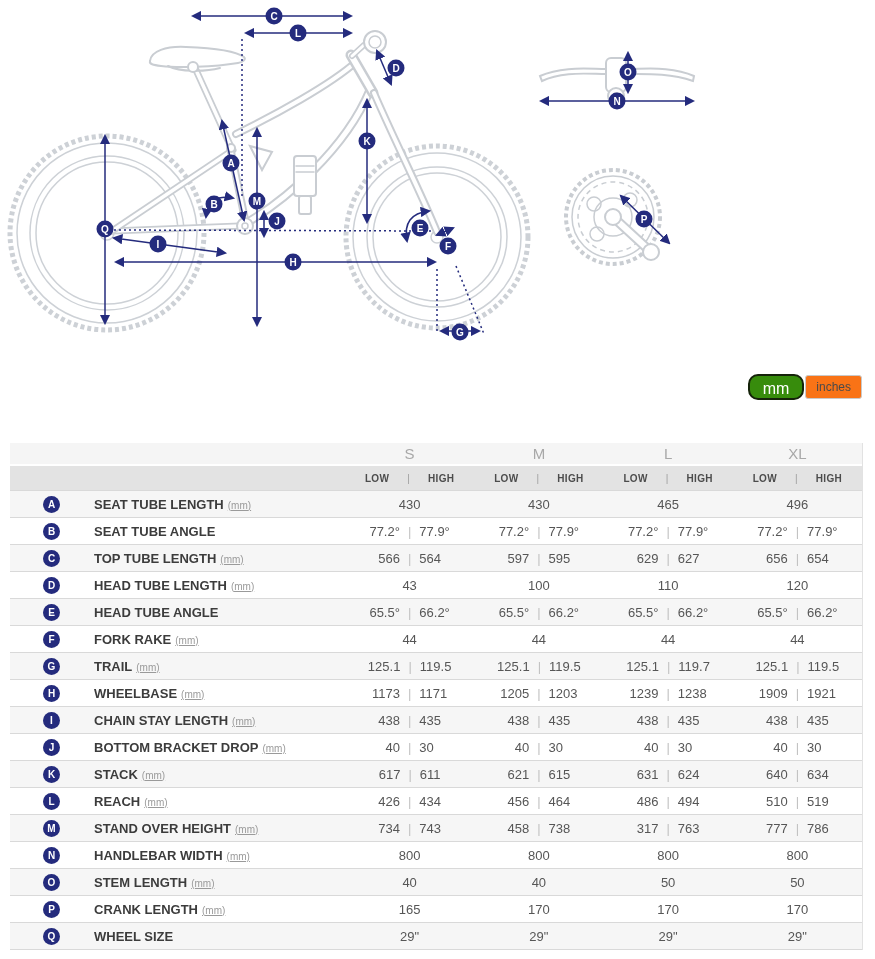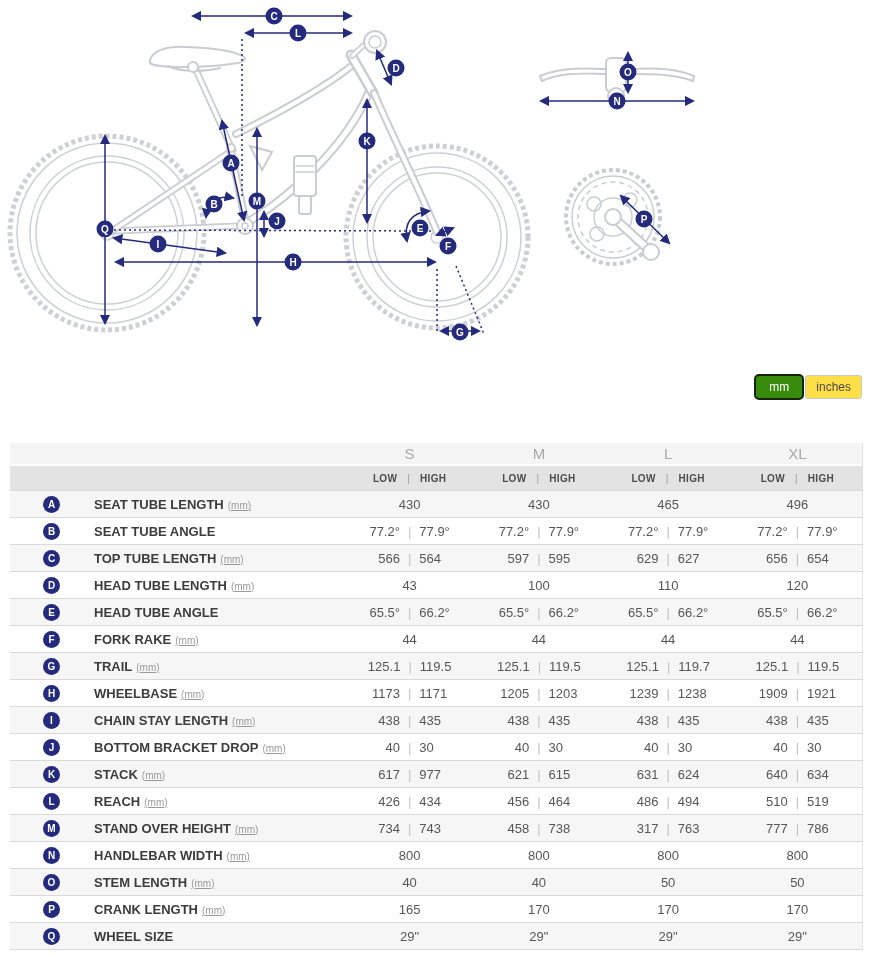--- a/index.html
+++ b/index.html
@@ -11,36 +11,36 @@
   .diagram svg { position:absolute; left:0; top:0; }
   .badge {
     position:absolute; width:17px; height:17px; border-radius:50%;
     background:#242b7d; color:#fff; font-size:10px; font-weight:bold;
     line-height:17px; text-align:center; transform:translate(-50%,-50%);
   }
 
   
   .units-toggle { position:absolute; top:374px; right:13px; display:flex; align-items:center; }
   .btn-mm {
-    background:#378c0c; color:#fff; border:2px solid #15230a; border-radius:5px;
-    font-family:"Liberation Sans", sans-serif; font-size:12px; padding:4px 13px; height:26px; cursor:pointer;
+    background:#378c0c; color:#fff; border:2px solid #15230a; border-radius:10px;
+    font-family:"Liberation Sans", sans-serif; font-size:16px; padding:4px 13px; height:26px; cursor:pointer;
   }
   .btn-inches {
-    background:#fde047; color:#4a4a4a; border:1px solid #c9c9c9; border-radius:3px;
+    background:#f97316; color:#4a4a4a; border:1px solid #c9c9c9; border-radius:3px;
     font-family:"Liberation Sans", sans-serif; font-size:12px; padding:4px 10px; height:24px; margin-left:1px; cursor:pointer;
   }
 
   
   .geo-table { position:absolute; left:10px; top:443px; width:853px; border-right:1px solid #e2e2e2; }
   .thead-sizes { display:flex; background:#f5f5f5; height:21px; align-items:center; }
   .thead-sub { display:flex; background:#e3e3e3; height:24px; align-items:center; margin-top:2px; }
   .label-col { width:335px; flex:0 0 335px; }
   .col { flex:1; text-align:center; }
   .size-h { color:#a8a8a8; font-size:15px; }
-  .sub-cell { display:flex; justify-content:center; align-items:center; gap:10px;
+  .sub-cell { display:flex; justify-content:center; align-items:center; gap:18px;
               font-size:10px; font-weight:bold; color:#4c4c4c; letter-spacing:0.3px; }
   .sub-cell .sep { color:#9f9f9f; font-weight:normal; }
   .trows { border-bottom:1px solid #d9d9d9; }
   .trow { display:flex; height:27px; align-items:center; border-top:1px solid #d9d9d9; background:#fff; }
   .trow.alt { background:#f6f6f6; }
   .label-cell { width:335px; flex:0 0 335px; display:flex; align-items:center; }
   .badge-sm {
     width:17px; height:17px; border-radius:50%; background:#242b7d; color:#fff;
     font-size:10px; font-weight:bold; line-height:17px; text-align:center;
     margin-left:33px; flex:0 0 17px;
@@ -452,21 +452,21 @@
           </div>
         </div>
         <div class="trow alt">
           <div class="label-cell">
             <span class="badge-sm">K</span>
             <span class="row-label">STACK<span class="unit">(mm)</span></span>
           </div>
           <div class="val-cell">
             <span>617</span>
             <span class="sep">|</span>
-            <span>977</span>
+            <span>611</span>
           </div>
           <div class="val-cell">
             <span>621</span>
             <span class="sep">|</span>
             <span>615</span>
           </div>
           <div class="val-cell">
             <span>631</span>
             <span class="sep">|</span>
             <span>624</span>

